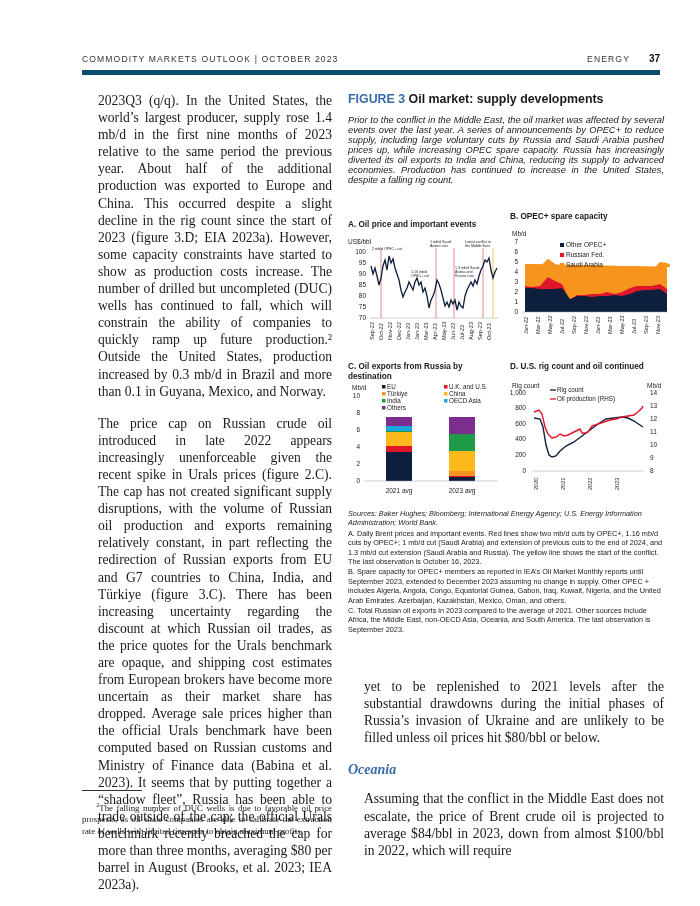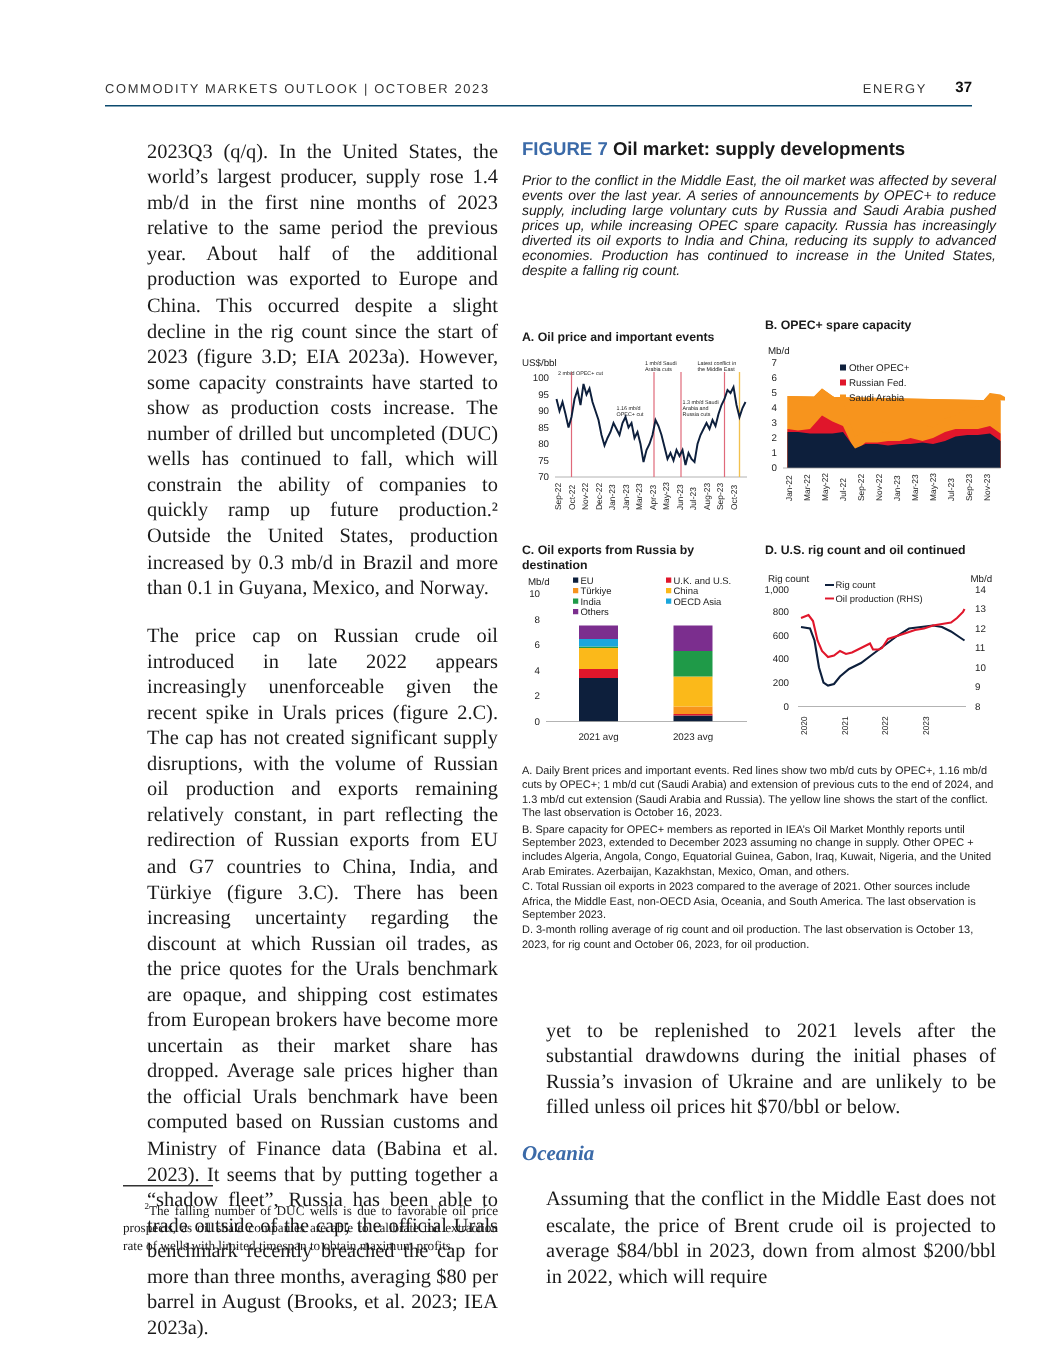--- a/index.html
+++ b/index.html
@@ -1,17 +1,17 @@
 <!DOCTYPE html>
 <html><head>
 <meta charset="utf-8">
 <style>
   html, body { margin:0; padding:0; background:#ffffff; }
   body { width:700px; height:906px; position:relative; overflow:hidden; font-family:"Liberation Serif", serif; color:#1a1a1a; }
-  .hdr { position:absolute; left:70px; top:52px; width:578px; height:18px; border-bottom:1px solid #0c4a6e; font-family:"Liberation Sans", sans-serif; font-size:8.6px; letter-spacing:1.1px; color:#333; }
+  .hdr { position:absolute; left:82px; top:52px; width:578px; height:18px; border-bottom:5px solid #0c4a6e; font-family:"Liberation Sans", sans-serif; font-size:8.6px; letter-spacing:1.1px; color:#333; }
   .hdr .l { position:absolute; left:0; top:2px; }
   .hdr .r { position:absolute; right:30px; top:2px;text-align:center; }
   .hdr .pg { position:absolute; right:0; top:1px; font-weight:bold; font-size:10px; letter-spacing:0; color:#111; }
   .col { position:absolute; font-size:13.6px; line-height:17.1px; text-align:justify; }
   .col p { margin:0 0 15px 16px; }
   .left { left:82px; top:92px; width:250px; }
   .fnrule { position:absolute; left:82px; top:790px; width:60px; border-top:1px solid #333; }
   .fn { position:absolute; left:82px; top:800px; width:250px; font-size:8.8px; line-height:11.5px; text-align:justify; }
   .fn sup { font-size:6px; }
   .fig { position:absolute; left:348px; top:92px; width:316px; font-family:"Liberation Sans", sans-serif; }
@@ -40,21 +40,21 @@
   <p>The price cap on Russian crude oil introduced in late 2022 appears increasingly unenforceable given the recent spike in Urals prices (figure 2.C). The cap has not created significant supply disruptions, with the volume of Russian oil production and exports remaining relatively constant, in part reflecting the redirection of Russian exports from EU and G7 countries to China, India, and Türkiye (figure 3.C). There has been increasing uncertainty regarding the discount at which Russian oil trades, as the price quotes for the Urals benchmark are opaque, and shipping cost estimates from European brokers have become more uncertain as their market share has dropped. Average sale prices higher than the official Urals benchmark have been computed based on Russian customs and Ministry of Finance data (Babina et al. 2023). It seems that by putting together a “shadow fleet”, Russia has been able to trade outside of the cap; the official Urals benchmark recently breached the cap for more than three months, averaging $80 per barrel in August (Brooks, et al. 2023; IEA 2023a).</p>
   <p>Global oil inventories in August decreased by 64 mb/d, although they remain at adequate levels, while oil product inventories increased by 39 mb/d. Among OECD countries, commercial inventories surged in September 2023 by 12 mb/d. Governments’ strategic stockpiles have</p>
 </div>
 <div class="fnrule"></div>
 <div class="fn">
   &nbsp;&nbsp;&nbsp;&nbsp;<sup>2</sup><span>The falling number of DUC wells is due to favorable oil price prospects, as oil shale companies are able to calibrate the extraction rate of wells with limited timespan to obtain maximum profits.</span>
 </div>
 
 <div class="fig">
   <div class="fig-title">
-    <span class="num">FIGURE 7</span>
+    <span class="num">FIGURE 3</span>
     <span>Oil market: supply developments</span>
   </div>
   <div class="fig-sub">Prior to the conflict in the Middle East, the oil market was affected by several events over the last year. A series of announcements by OPEC+ to reduce supply, including large voluntary cuts by Russia and Saudi Arabia pushed prices up, while increasing OPEC spare capacity. Russia has increasingly diverted its oil exports to India and China, reducing its supply to advanced economies. Production has continued to increase in the United States, despite a falling rig count.</div>
 </div>
 
 <div class="panel" style="left:348px; top:220px; width:156px; height:140px;">
   <div class="ptitle">A. Oil price and important events</div>
   <svg width="156" height="130" viewBox="0 0 156 130">
     <text x="0" y="14" font-size="6.5" fill="#222">US$/bbl</text>
     <g font-size="6.5" fill="#222" text-anchor="end">
@@ -240,23 +240,23 @@
     <g font-size="5.6" fill="#222">
       <text transform="translate(28,118) rotate(-90)">2020</text>
       <text transform="translate(55,118) rotate(-90)">2021</text>
       <text transform="translate(82,118) rotate(-90)">2022</text>
       <text transform="translate(109,118) rotate(-90)">2023</text>
     </g>
   </svg>
 </div>
 
 <div class="notes">
+  <p style="font-style:italic">Sources: Baker Hughes; Bloomberg; International Energy Agency; U.S. Energy Information Administration; World Bank.</p>
   <p>A. Daily Brent prices and important events. Red lines show two mb/d cuts by OPEC+, 1.16 mb/d cuts by OPEC+; 1 mb/d cut (Saudi Arabia) and extension of previous cuts to the end of 2024, and 1.3 mb/d cut extension (Saudi Arabia and Russia). The yellow line shows the start of the conflict. The last observation is October 16, 2023.</p>
   <p>B. Spare capacity for OPEC+ members as reported in IEA’s Oil Market Monthly reports until September 2023, extended to December 2023 assuming no change in supply. Other OPEC + includes Algeria, Angola, Congo, Equatorial Guinea, Gabon, Iraq, Kuwait, Nigeria, and the United Arab Emirates. Azerbaijan, Kazakhstan, Mexico, Oman, and others.</p>
   <p>C. Total Russian oil exports in 2023 compared to the average of 2021. Other sources include Africa, the Middle East, non-OECD Asia, Oceania, and South America. The last observation is September 2023.</p>
-  <p>D. 3-month rolling average of rig count and oil production. The last observation is October 13, 2023, for rig count and October 06, 2023, for oil production.</p>
 </div>
 
 <div class="col right-text">
-  <p>yet to be replenished to 2021 levels after the substantial drawdowns during the initial phases of Russia’s invasion of Ukraine and are unlikely to be filled unless oil prices hit $70/bbl or below.</p>
+  <p>yet to be replenished to 2021 levels after the substantial drawdowns during the initial phases of Russia’s invasion of Ukraine and are unlikely to be filled unless oil prices hit $80/bbl or below.</p>
   <div class="outlook">Oceania</div>
-  <p>Assuming that the conflict in the Middle East does not escalate, the price of Brent crude oil is projected to average $84/bbl in 2023, down from almost $200/bbl in 2022, which will require</p>
+  <p>Assuming that the conflict in the Middle East does not escalate, the price of Brent crude oil is projected to average $84/bbl in 2023, down from almost $100/bbl in 2022, which will require</p>
 </div>
 
 </body></html>

